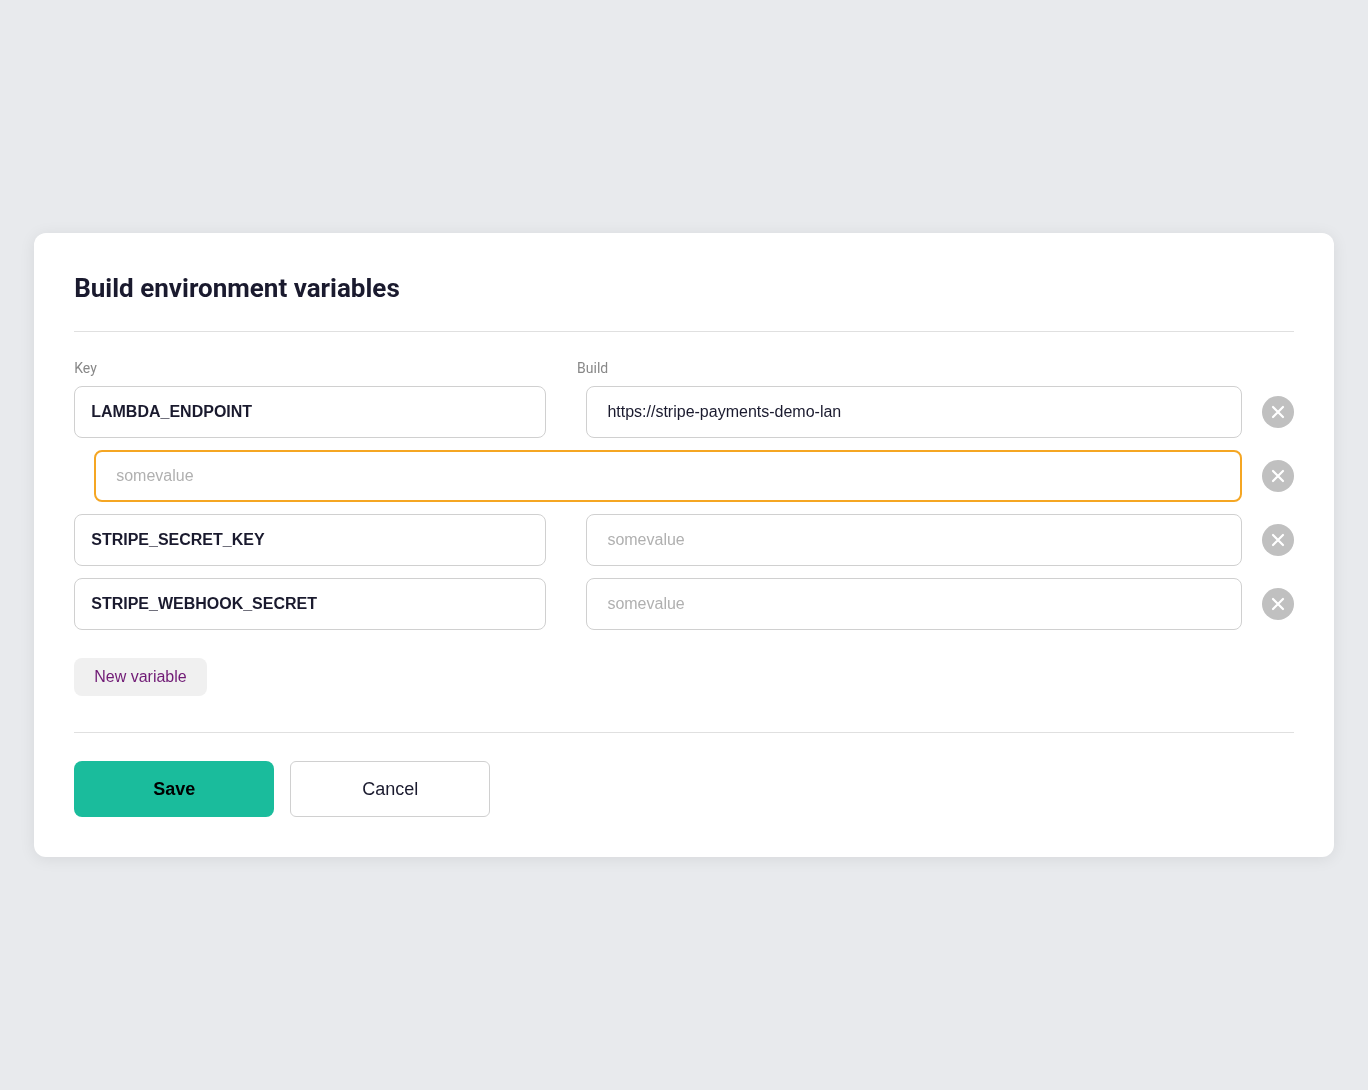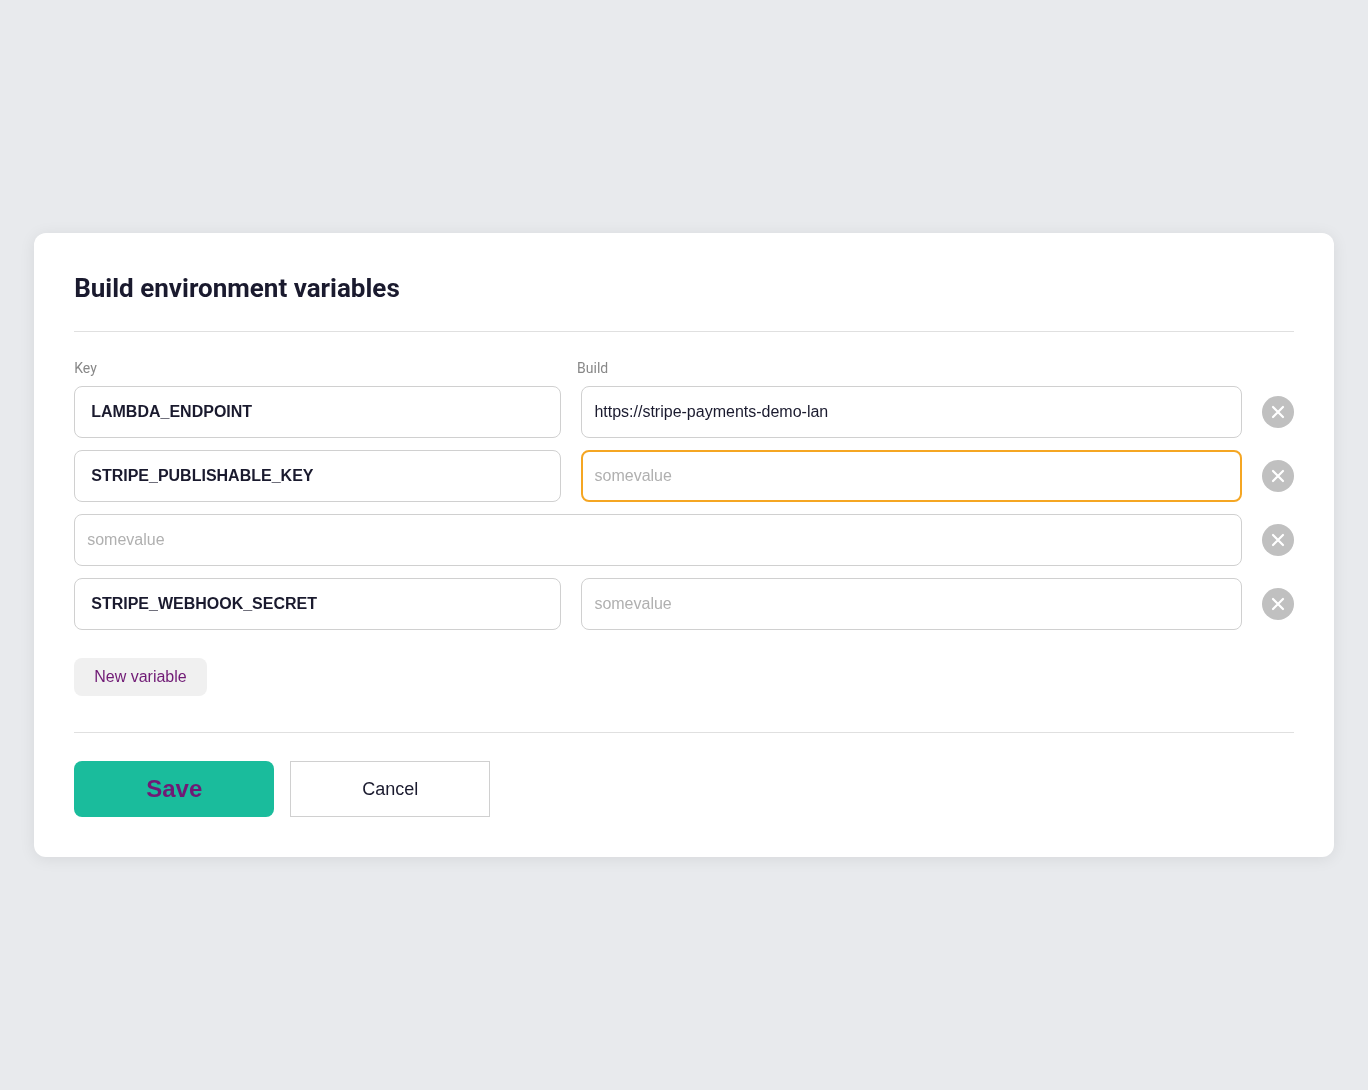--- a/index.html
+++ b/index.html
@@ -84,25 +84,26 @@
       color: #1a1a2e;
       outline: none;
       background: #fff;
     }
 
     .value-input {
       flex: 1.4;
       height: 52px;
       border: 1.5px solid #d0d0d0;
       border-radius: 8px;
-      padding: 0 12px;
+      padding: 0 20px;
       font-size: 16px;
       color: #1a1a2e;
       outline: none;
       background: #fff;
+      margin-left: 20px;
     }
 
     .value-input::placeholder {
       color: #b0b0b0;
       font-weight: 400;
     }
 
     .value-input.focused {
       border-color: #f5a623;
       border-width: 2px;
@@ -150,36 +151,36 @@
     }
 
     .action-buttons {
       display: flex;
       gap: 16px;
       align-items: center;
     }
 
     .save-btn {
       background: #1abc9c;
-      color: #701a75;
+      color: #000000;
       border: none;
       border-radius: 8px;
       padding: 0 48px;
       height: 56px;
-      font-size: 24px;
+      font-size: 18px;
       font-weight: 700;
       cursor: pointer;
       min-width: 200px;
     }
 
     .cancel-btn {
       background: #fff;
       color: #1a1a2e;
       border: 1.5px solid #d0d0d0;
-      border-radius: 0;
+      border-radius: 6px;
       padding: 0 48px;
       height: 56px;
       font-size: 18px;
       font-weight: 500;
       cursor: pointer;
       min-width: 200px;
     }
   </style>
 </head>
 <body>
@@ -197,29 +198,29 @@
   <div class="variable-row">
         <input type="text" class="key-input" value="LAMBDA_ENDPOINT" style="">
         <input type="text" class="value-input" placeholder="" value="https://stripe-payments-demo-lan" style="">
         <button class="remove-btn">
           <svg viewBox="0 0 14 14" fill="none" xmlns="http://www.w3.org/2000/svg">
       <path d="M2 2L12 12M12 2L2 12" stroke="white" stroke-width="2.2" stroke-linecap="round"></path>
     </svg>
         </button>
       </div>
       <div class="variable-row">
-        <input type="text" class="key-input" value="STRIPE_PUBLISHABLE_KEY" style="">
         <input type="text" class="value-input focused" placeholder="somevalue" style="">
         <button class="remove-btn">
           <svg viewBox="0 0 14 14" fill="none" xmlns="http://www.w3.org/2000/svg">
       <path d="M2 2L12 12M12 2L2 12" stroke="white" stroke-width="2.2" stroke-linecap="round"></path>
     </svg>
         </button>
       </div>
       <div class="variable-row">
+        <input type="text" class="key-input" value="STRIPE_SECRET_KEY" style="">
         <input type="text" class="value-input" placeholder="somevalue" style="">
         <button class="remove-btn">
           <svg viewBox="0 0 14 14" fill="none" xmlns="http://www.w3.org/2000/svg">
       <path d="M2 2L12 12M12 2L2 12" stroke="white" stroke-width="2.2" stroke-linecap="round"></path>
     </svg>
         </button>
       </div>
       <div class="variable-row">
         <input type="text" class="key-input" value="STRIPE_WEBHOOK_SECRET" style="">
         <input type="text" class="value-input" placeholder="somevalue" style="">

